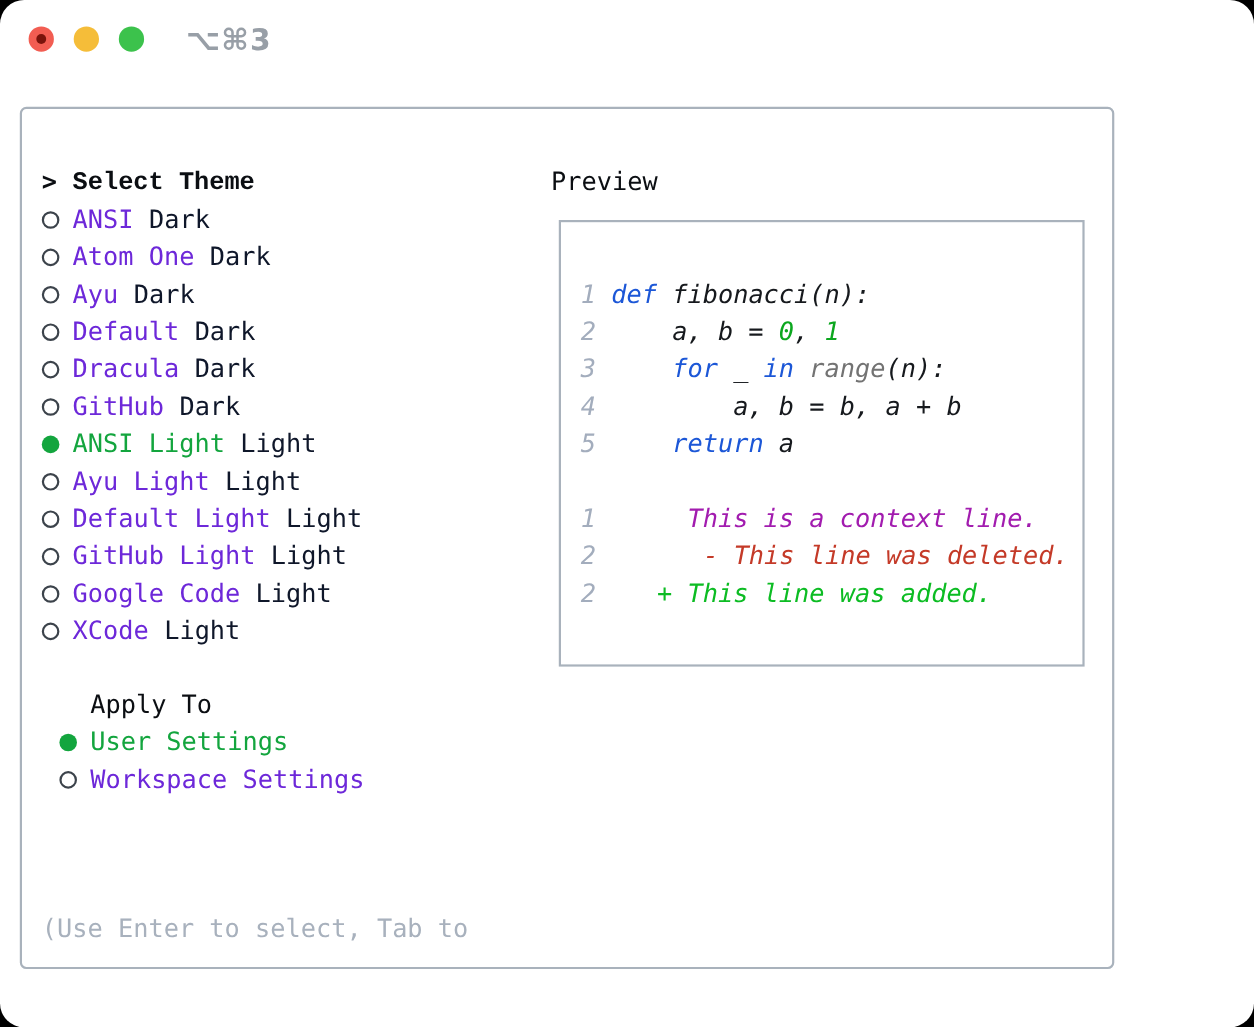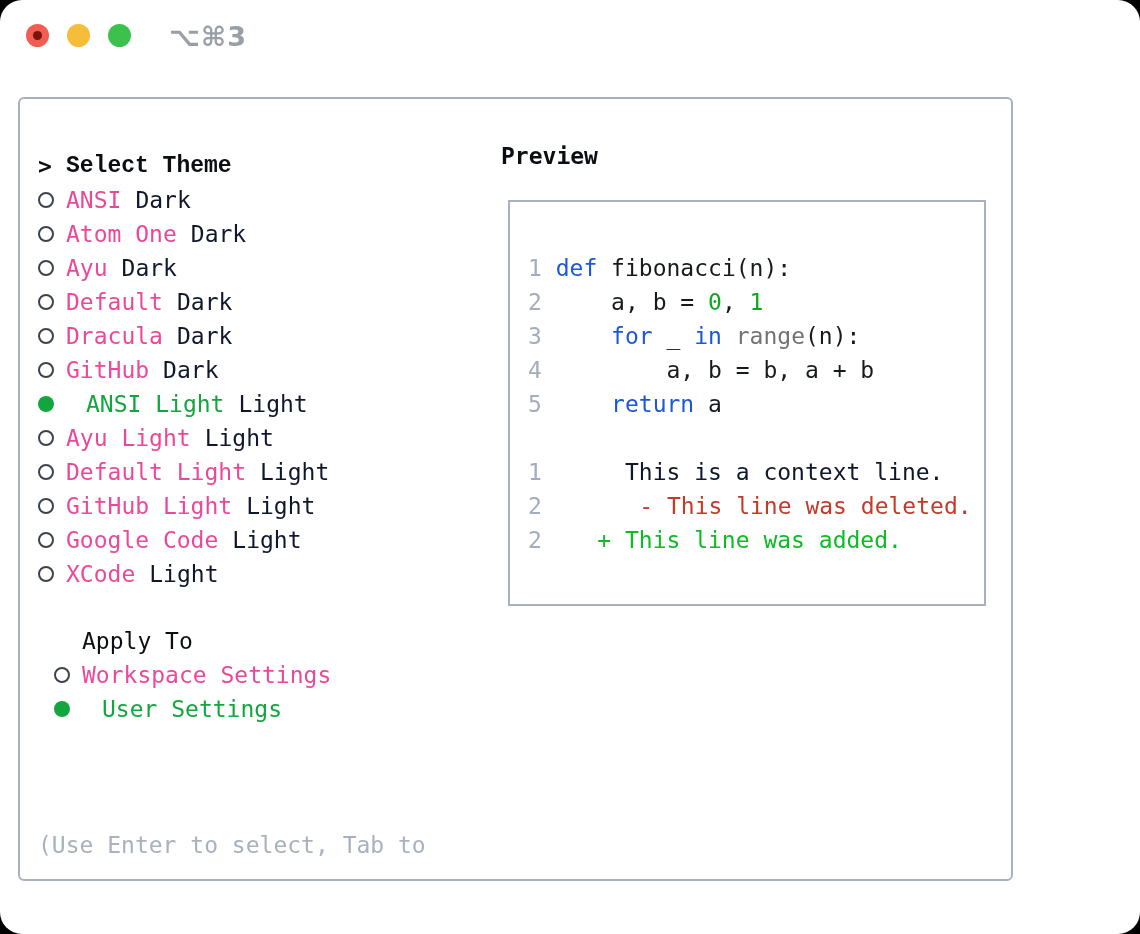--- a/index.html
+++ b/index.html
@@ -48,53 +48,54 @@
   .list { position: absolute; left: 18px; top: 50px; }
   .row { display: flex; align-items: center; height: 34px; }
   .marker { width: 28px; display: flex; align-items: center; }
   .arrow-glyph { font-weight: bold; color: #0b0e12; }
   .ring {
     width: 12px; height: 12px; border: 2.5px solid #3c434b; border-radius: 50%;
     box-sizing: content-box;
   }
   .dotfill { width: 16px; height: 16px; background: #13a53e; border-radius: 50%; }
   .header-label { font-weight: bold; color: #0b0e12; font-family: Liberation Mono, monospace; }
-  .name { color: #ec4899; margin-right: 14px; white-space: pre; }
+  .name { color: #6d28d9; margin-right: 14px; white-space: pre; }
   .variant { color: #0f172a; white-space: pre; }
-  .row.selected .name { color: #13a53e; margin-left: 20px; }
+  .row.selected .name { color: #13a53e; }
   
   .apply { position: absolute; left: 34px; top: 525px; }
   .apply-heading { color: #0b0e12; }
   
   .help {
     position: absolute; left: 18px; top: 661px;
     color: #a8b1bd; line-height: 34px; white-space: pre;
   }
   
   .preview-title {
-    position: absolute; left: 481px; top: 40px; height: 34px;
+    position: absolute; left: 481px; top: 50px; height: 34px;
     display: flex; align-items: center;
-    font-weight: bold; color: #0b0e12;
+    font-weight: normal; color: #0b0e12;
   }
   .preview-box {
     position: absolute; left: 488px; top: 101px;
     width: 478px; height: 406px;
     box-sizing: border-box;
     border: 2px solid #a9b2bc;
     background: #fff;
     padding: 49px 0 0 18px;
     overflow: hidden;
+    font-style: italic;
   }
   .cline { height: 34px; line-height: 34px; white-space: pre; font-size: 23px; }
   .ln  { color: #a3adbd; }
   .pl  { color: #16191d; }
   .kw  { color: #1c57d7; }
   .fn  { color: #737373; }
   .num { color: #0ca71f; }
-  .ctx { color: #0f172a; }
+  .ctx { color: #a21caf; }
   .del { color: #c43a28; margin-left: 42px; }
   .add { color: #0cbc23; margin-top: 37px; }
 </style>
 </head>
 <body>
 
 <div class="window">
 
   <div class="titlebar">
     <span class="tl red">
@@ -199,31 +200,31 @@
         <span class="name">XCode</span>
         <span class="variant">Light</span>
       </div>
     </div>
 
     <div class="apply">
       <div class="row">
         <span class="marker"></span>
         <span class="apply-heading">Apply To</span>
       </div>
+      <div class="row selected">
+        <span class="marker">
+            <span class="dotfill"></span>
+          </span>
+        <span class="name">User Settings</span>
+      </div>
       <div class="row">
         <span class="marker">
             <span class="ring"></span>
           </span>
         <span class="name">Workspace Settings</span>
-      </div>
-      <div class="row selected">
-        <span class="marker">
-            <span class="dotfill"></span>
-          </span>
-        <span class="name">User Settings</span>
       </div>
     </div>
 
     <div class="help">
       <div>(Use Enter to select, Tab to</div>
       <div>change focus)</div>
     </div>
 
     <div class="preview-title">Preview</div>
 

